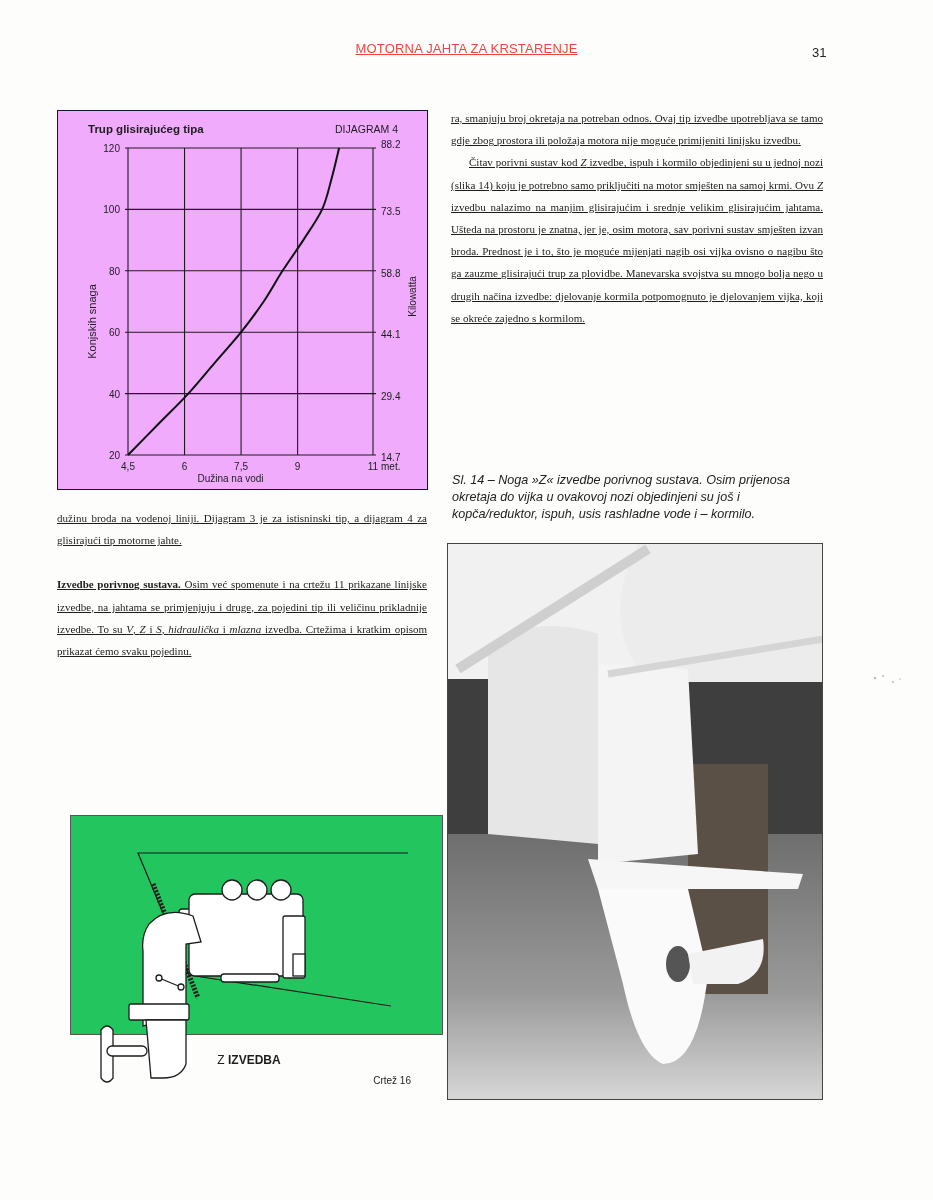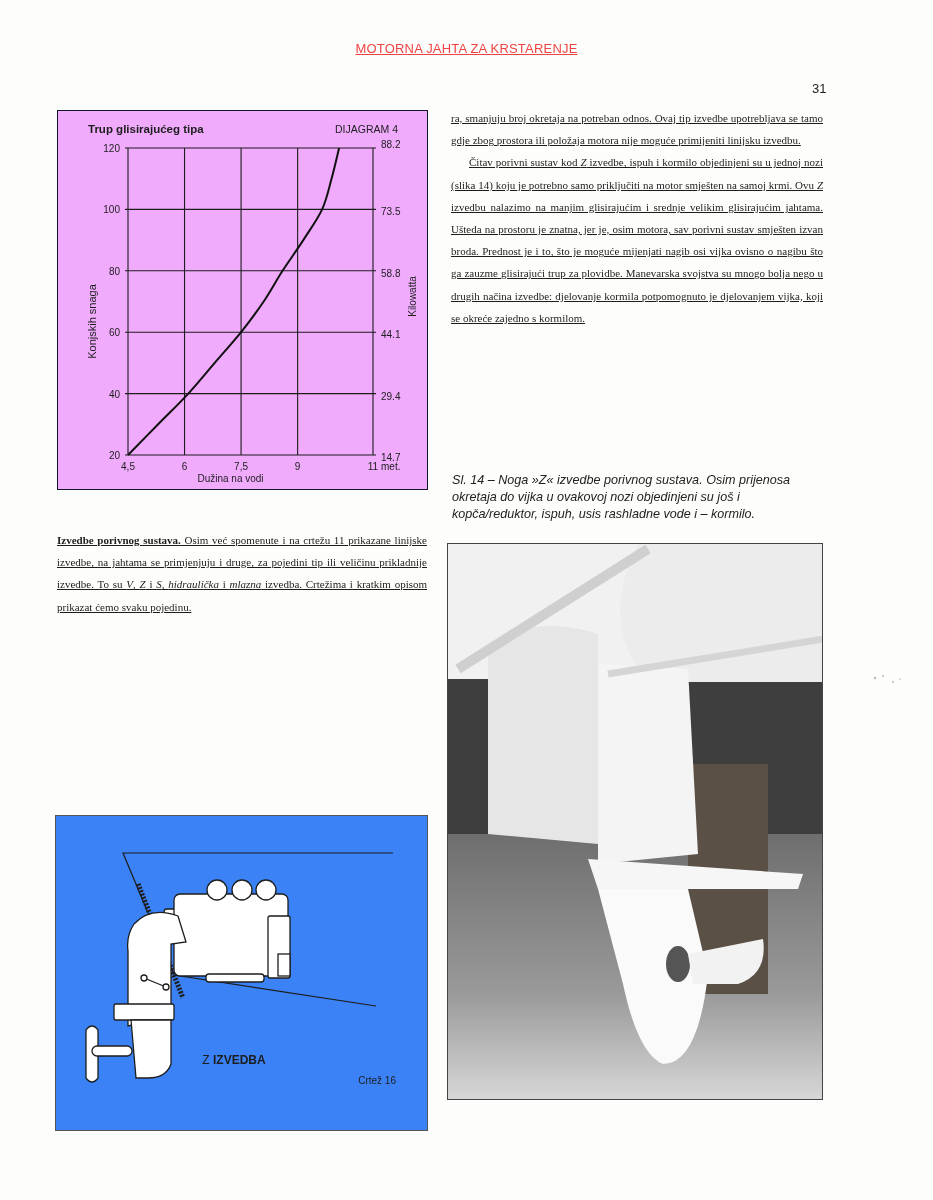--- a/index.html
+++ b/index.html
@@ -1,29 +1,29 @@
 <!DOCTYPE html>
 <html><head>
 <meta charset="utf-8">
 <style>
   html,body{margin:0;padding:0;}
   body{width:933px;height:1200px;background:#fdfdfb;position:relative;overflow:hidden;font-family:"Liberation Serif",serif;color:#1d1d1d;}
   #running-head{position:absolute;top:41px;left:0;width:933px;text-align:center;font-family:"Liberation Sans",sans-serif;font-size:13px;letter-spacing:0.2px;color:#ef4444;text-decoration:underline;}
-  #page-num{position:absolute;top:45px;left:812px;font-family:"Liberation Sans",sans-serif;font-size:13px;color:#222;margin-top:36px;}
+  #page-num{position:absolute;top:45px;left:812px;font-family:"Liberation Sans",sans-serif;font-size:13px;color:#222;}
   .col-text{position:absolute;font-size:11px;line-height:22.2px;text-align:justify;text-decoration:underline;}
   .col-text p{margin:0;}
   .col-text .indent{text-indent:18px;}
   #left-text{left:57px;top:507px;width:370px;}
   #right-text{left:451px;top:107px;width:372px;}
   .bold{font-weight:bold;}
   .it{font-style:italic;}
   #caption{position:absolute;left:452px;top:472px;width:375px;font-family:"Liberation Sans",sans-serif;font-style:italic;font-size:12.6px;line-height:17px;color:#222;}
   #chart-box{position:absolute;left:57px;top:110px;width:371px;height:380px;background:#f0abfc;border:1px solid #0f172a;box-sizing:border-box;}
   #chart-svg{position:absolute;left:0;top:0;}
-  #diagram-box{position:absolute;left:55px;top:815px;width:373px;height:316px;background:#3b82f6;border:1px solid #555;box-sizing:border-box;}
+  #diagram-box{position:absolute;left:70px;top:815px;width:373px;height:220px;background:#22c55e;border:1px solid #555;box-sizing:border-box;}
   #photo-box{position:absolute;left:447px;top:543px;width:376px;height:557px;border:1px solid #444;box-sizing:border-box;overflow:hidden;background:#cfcfcf;}
   #speck{position:absolute;left:855px;top:668px;width:60px;height:20px;}
 </style>
 </head>
 <body>
 
 <div id="running-head">MOTORNA JAHTA ZA KRSTARENJE</div>
 <div id="page-num">31</div>
 
 <div id="chart-box">
@@ -81,20 +81,21 @@
         <circle cx="281.0769230769231" cy="37" r="0.01" fill="none"></circle>
       </g>
     <text id="x-unit" x="323" y="359" font-family="Liberation Sans, sans-serif" font-size="10" fill="#1d1d1d">met.</text>
     <text id="xlabel" x="172.5" y="371" text-anchor="middle" font-family="Liberation Sans, sans-serif" font-size="10" fill="#1d1d1d">Dužina na vodi</text>
     <text id="ylabel" x="0" y="0" text-anchor="middle" font-family="Liberation Sans, sans-serif" font-size="11" fill="#1d1d1d" transform="translate(38,210.5) rotate(-90)">Konjskih snaga</text>
     <text id="y2label" x="0" y="0" text-anchor="middle" font-family="Liberation Sans, sans-serif" font-size="10" fill="#1d1d1d" transform="translate(358,185.5) rotate(-90)">Kilowatta</text>
   </svg>
 </div>
 
 <div id="left-text" class="col-text">
+  <p>dužinu broda na vodenoj liniji. Dijagram 3 je za istisninski tip, a dijagram 4 za glisirajući tip motorne jahte.</p>
   <p style="margin-top:22px"><span class="bold">Izvedbe porivnog sustava.</span><span> Osim već spomenute i na crtežu 11 prikazane linijske izvedbe, na jahtama se primjenjuju i druge, za pojedini tip ili veličinu prikladnije izvedbe. To su </span><span class="it">V</span><span>, </span><span class="it">Z</span><span> i </span><span class="it">S</span><span>, </span><span class="it">hidraulička</span><span> i </span><span class="it">mlazna</span><span> izvedba. Crtežima i kratkim opisom prikazat ćemo svaku pojedinu.</span></p>
 </div>
 
 <div id="right-text" class="col-text">
   <p>ra, smanjuju broj okretaja na potreban odnos. Ovaj tip izvedbe upotrebljava se tamo gdje zbog prostora ili položaja motora nije moguće primijeniti linijsku izvedbu.</p>
   <p class="indent"><span>Čitav porivni sustav kod </span><span class="it">Z</span><span> izvedbe, ispuh i kormilo objedinjeni su u jednoj nozi (slika 14) koju je potrebno samo priključiti na motor smješten na samoj krmi. Ovu </span><span class="it">Z</span><span> izvedbu nalazimo na manjim glisirajućim i srednje velikim glisirajućim jahtama. Ušteda na prostoru je znatna, jer je, osim motora, sav porivni sustav smješten izvan broda. Prednost je i to, što je moguće mijenjati nagib osi vijka ovisno o nagibu što ga zauzme glisirajući trup za plovidbe. Manevarska svojstva su mnogo bolja nego u drugih načina izvedbe: djelovanje kormila potpomognuto je djelovanjem vijka, koji se okreće zajedno s kormilom.</span></p>
 </div>
 
 <div id="caption">Sl. 14 – Noga »Z« izvedbe porivnog sustava. Osim prijenosa okretaja do vijka u ovakovoj nozi objedinjeni su još i kopča/reduktor, ispuh, usis rashladne vode i – kormilo.</div>
 

